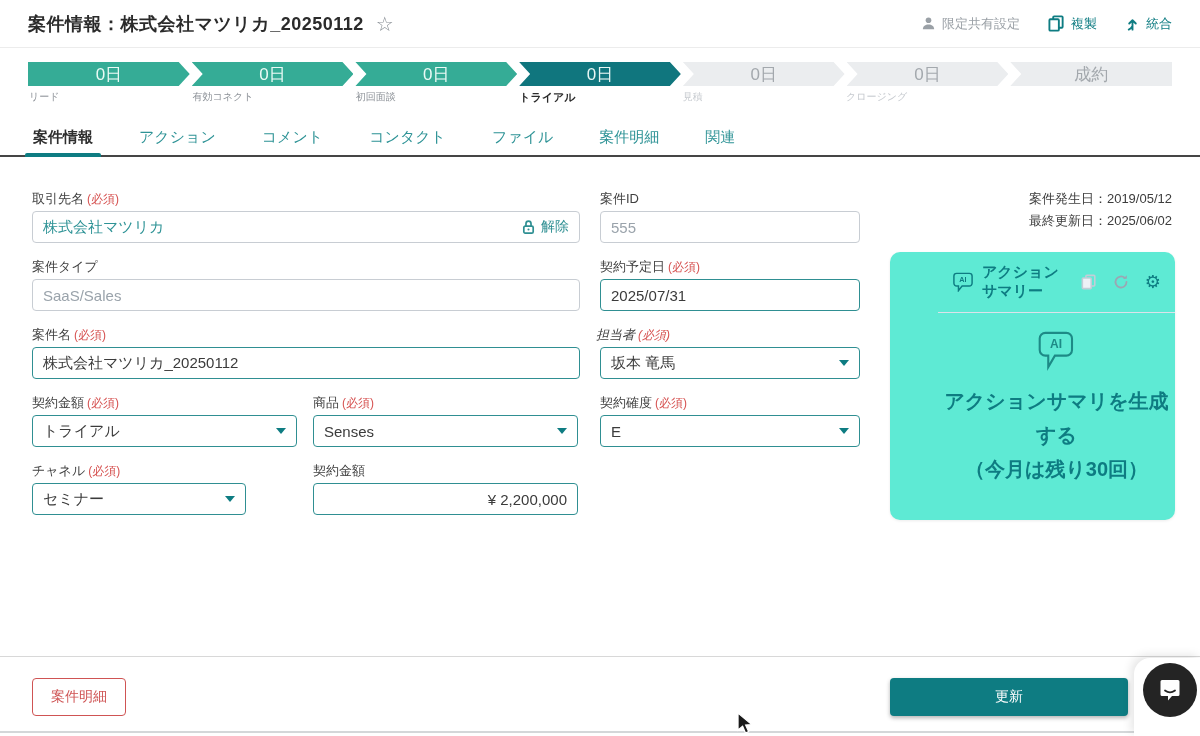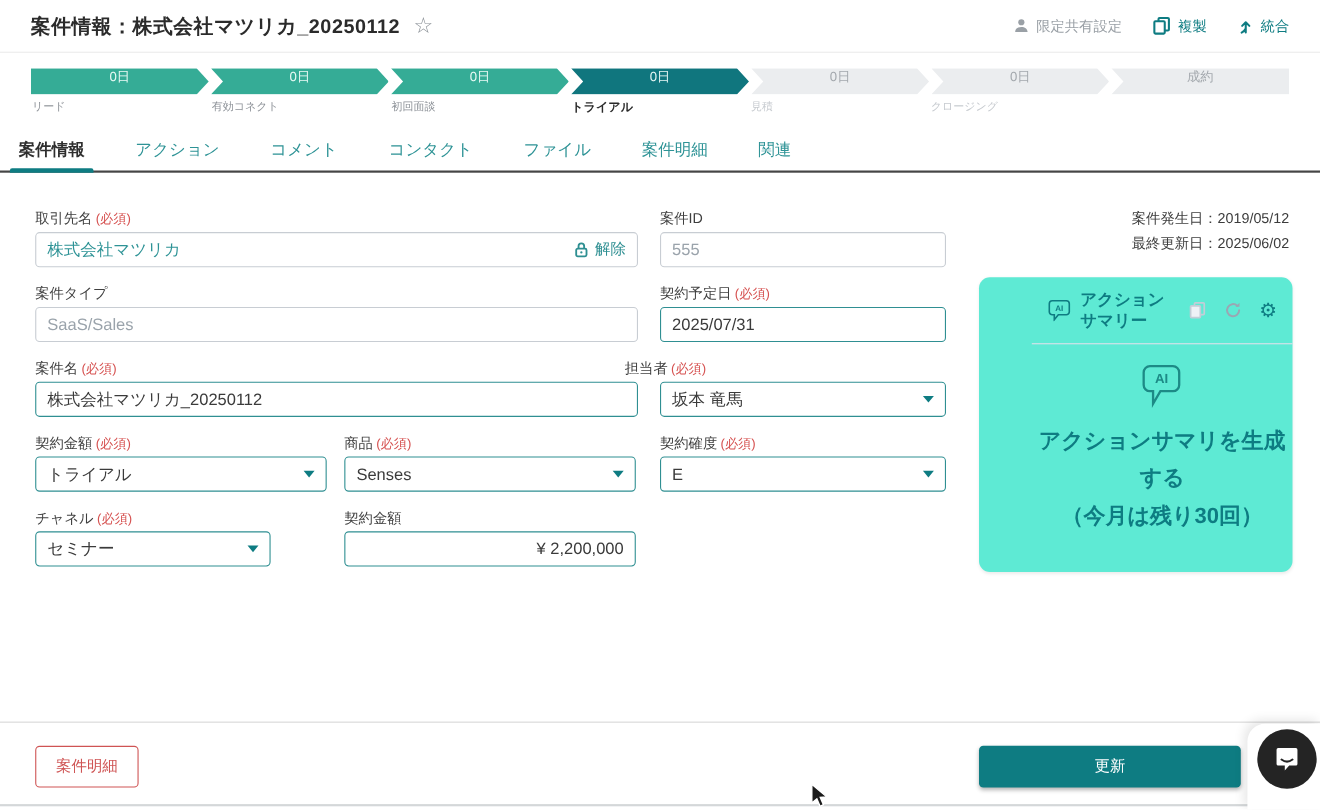--- a/index.html
+++ b/index.html
@@ -15,35 +15,35 @@
   .title-wrap { display:flex; align-items:center; gap:12px; }
   .page-title { font-size:18px; font-weight:bold; color:#2b2b2b; letter-spacing:.5px; }
   .star { font-size:20px; color:#8a9096; cursor:pointer; line-height:1; }
   .header-actions { display:flex; align-items:center; gap:28px; }
   .h-action { display:flex; align-items:center; gap:6px; font-size:13px; cursor:pointer; }
   .h-action.muted { color:#9aa0a6; }
   .h-action.teal { color:#0e7c82; }
   
   .pipeline { margin:14px 28px 0; }
   .segments { display:flex; height:24px; }
-  .seg { flex:1; margin-right:2px; display:flex; justify-content:center;
-    font-size:12px; position:relative; }
+  .seg { flex:1; margin-right:2px; display:flex; align-items:center; justify-content:center;
+    font-size:17px; position:relative; }
   .seg:last-child { margin-right:0; }
   .seg.first { clip-path:polygon(0 0,calc(100% - 11px) 0,100% 50%,calc(100% - 11px) 100%,0 100%); }
   .seg.mid   { clip-path:polygon(0 0,calc(100% - 11px) 0,100% 50%,calc(100% - 11px) 100%,0 100%,11px 50%); }
   .seg.last  { clip-path:polygon(0 0,100% 0,100% 100%,0 100%,11px 50%); }
   .seg.done    { background:#35ac96; color:#eafaf5; }
   .seg.current { background:#10767e; color:#e8f6f4; }
   .seg.upcoming{ background:#ebedef; color:#a3a8ad; }
   .stage-labels { display:flex; margin-top:4px; height:13px; font-size:10px; }
   .stage-label  { flex:1; color:#8d9298; padding-left:1px; white-space:nowrap; }
   .stage-label.current { color:#2b2b2b; font-weight:bold; font-size:11px; }
   .stage-label.upcoming { color:#c6cacf; }
   
-  .tabs { display:flex; gap:46px; padding:0 17px; margin-top:16px; height:38px;
+  .tabs { display:flex; gap:46px; padding:0 33px; margin-top:16px; height:38px;
     border-bottom:2px solid #454545; }
   .tab { font-size:15px; line-height:36px; color:#2e9396; cursor:pointer; position:relative; white-space:nowrap; }
   .tab.active { color:#2f2f2f; font-weight:bold; }
   .tab.active::after { content:""; position:absolute; left:-8px; right:-8px; bottom:-2px;
     height:4px; background:#0e7c82; border-radius:2px 2px 0 0; }
   
   .content { position:absolute; left:0; top:158px; width:1200px; height:578px; }
   .field-label { position:absolute; font-size:13px; color:#3f3f3f; white-space:nowrap; }
   .req { color:#d65251; font-size:12px; margin-left:3px; }
   .inputbox { position:absolute; height:32px; background:#fff; border:1px solid #c8cdd3;
@@ -208,21 +208,21 @@
   <div class="field-label" style="left:600px;top:100px;"><span>契約予定日</span><span class="req">(必須)</span></div>
   <div class="inputbox teal" style="left:600px;top:121px;width:260px;">
     <input type="text" value="2025/07/31" style="">
   </div>
 
   <div class="field-label" style="left:32px;top:168px;"><span>案件名</span><span class="req">(必須)</span></div>
   <div class="inputbox teal" style="left:32px;top:189px;width:548px;">
     <input type="text" value="株式会社マツリカ_20250112" style="">
   </div>
 
-  <div class="field-label" style="left:568px;top:168px;"><span>担当者</span><span class="req">(必須)</span></div>
+  <div class="field-label" style="left:596px;top:168px;font-style:italic;"><span>担当者</span><span class="req">(必須)</span></div>
   <div class="inputbox teal selectbox" style="left:600px;top:189px;width:260px;">
     <span>坂本 竜馬</span>
     <span class="caret"></span>
   </div>
 
   <div class="field-label" style="left:32px;top:236px;"><span>契約金額</span><span class="req">(必須)</span></div>
   <div class="inputbox teal selectbox" style="left:32px;top:257px;width:265px;">
     <span>トライアル</span>
     <span class="caret"></span>
   </div>

